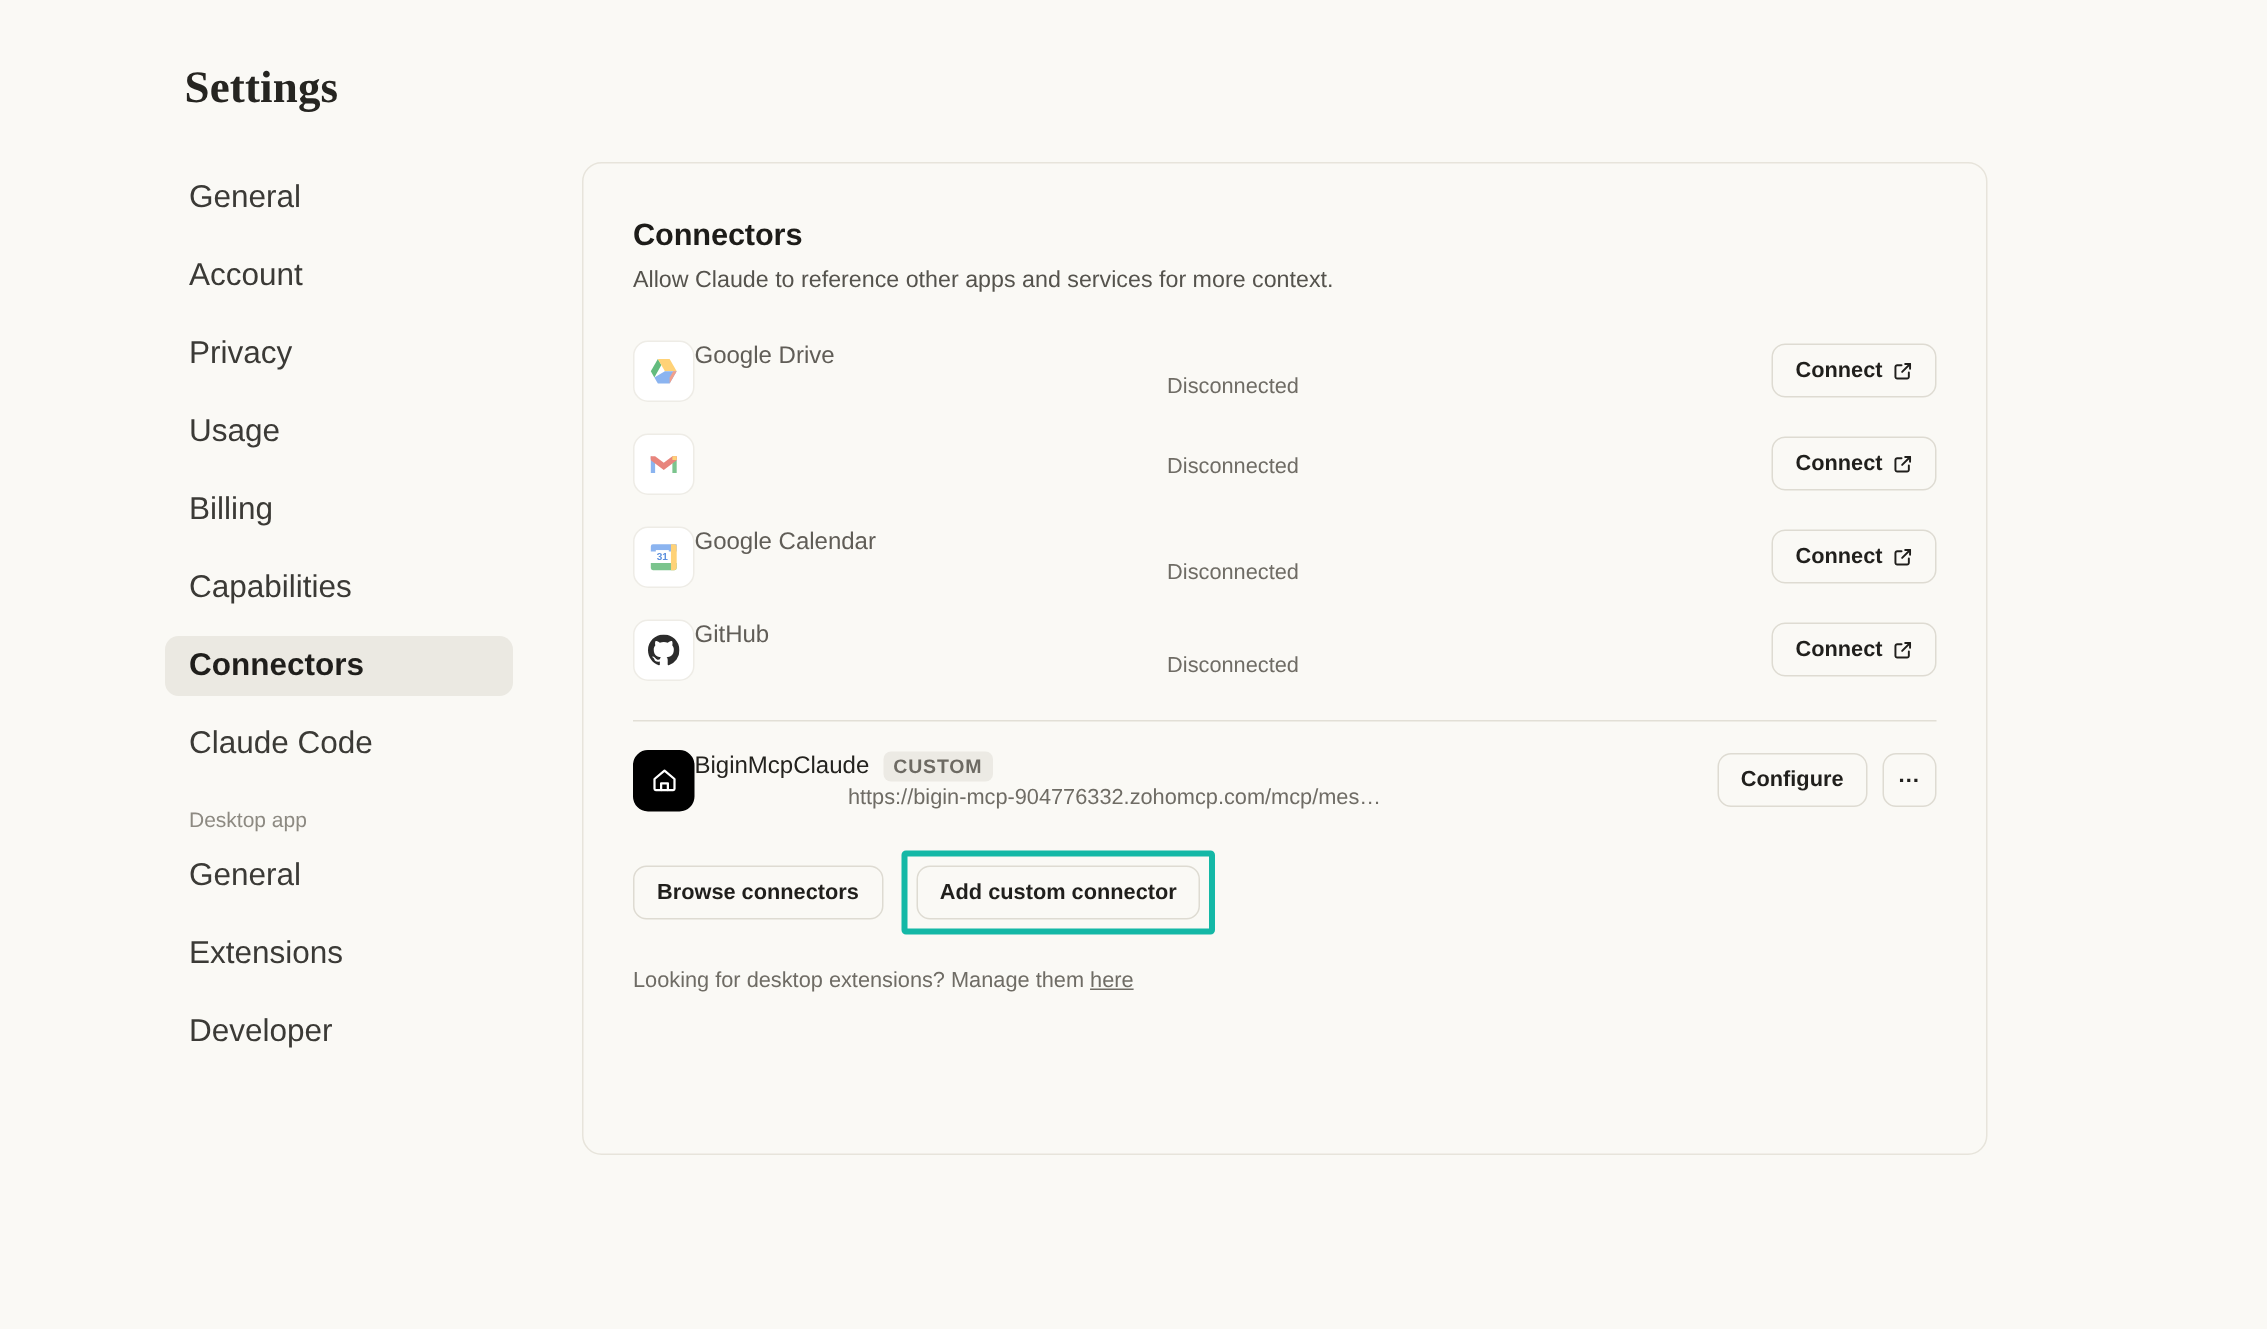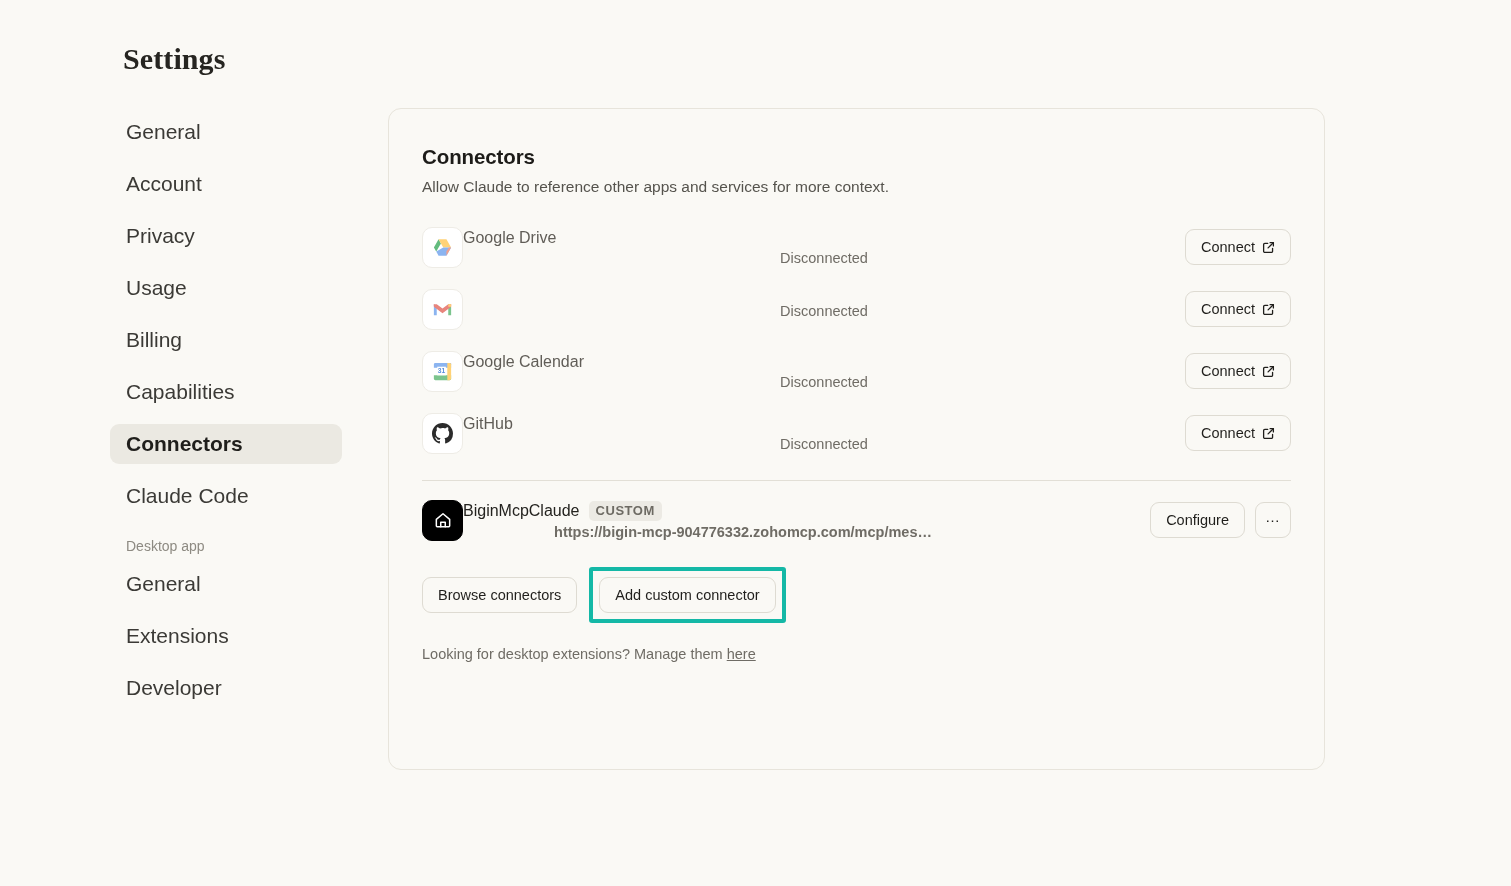--- a/index.html
+++ b/index.html
@@ -144,21 +144,20 @@
   }
 
   .conn-url {
     margin-top: 3px;
     font-size: 14.5px;
     color: #6f6c65;
     white-space: nowrap;
     overflow: hidden;
     text-overflow: ellipsis;
     max-width: 560px;
-    font-weight: bold;
   }
 
   .badge-custom {
     display: inline-flex;
     align-items: center;
     height: 20px;
     padding: 0 7px;
     border-radius: 5px;
     background: #eceae4;
     color: #6d6a63;
@@ -181,21 +180,21 @@
     justify-content: center;
     gap: 7px;
     height: 36px;
     padding: 0 15px;
     border: 1px solid #dedbd2;
     border-radius: 9px;
     background: #faf9f5;
     color: #201f1c;
     font-family: "Liberation Sans", sans-serif;
     font-size: 14.5px;
-    font-weight: 400;
+    font-weight: 700;
     cursor: pointer;
     white-space: nowrap;
   }
 
   .btn-dots {
     width: 36px;
     padding: 0;
     font-size: 15px;
     letter-spacing: 1px;
     line-height: 0;

